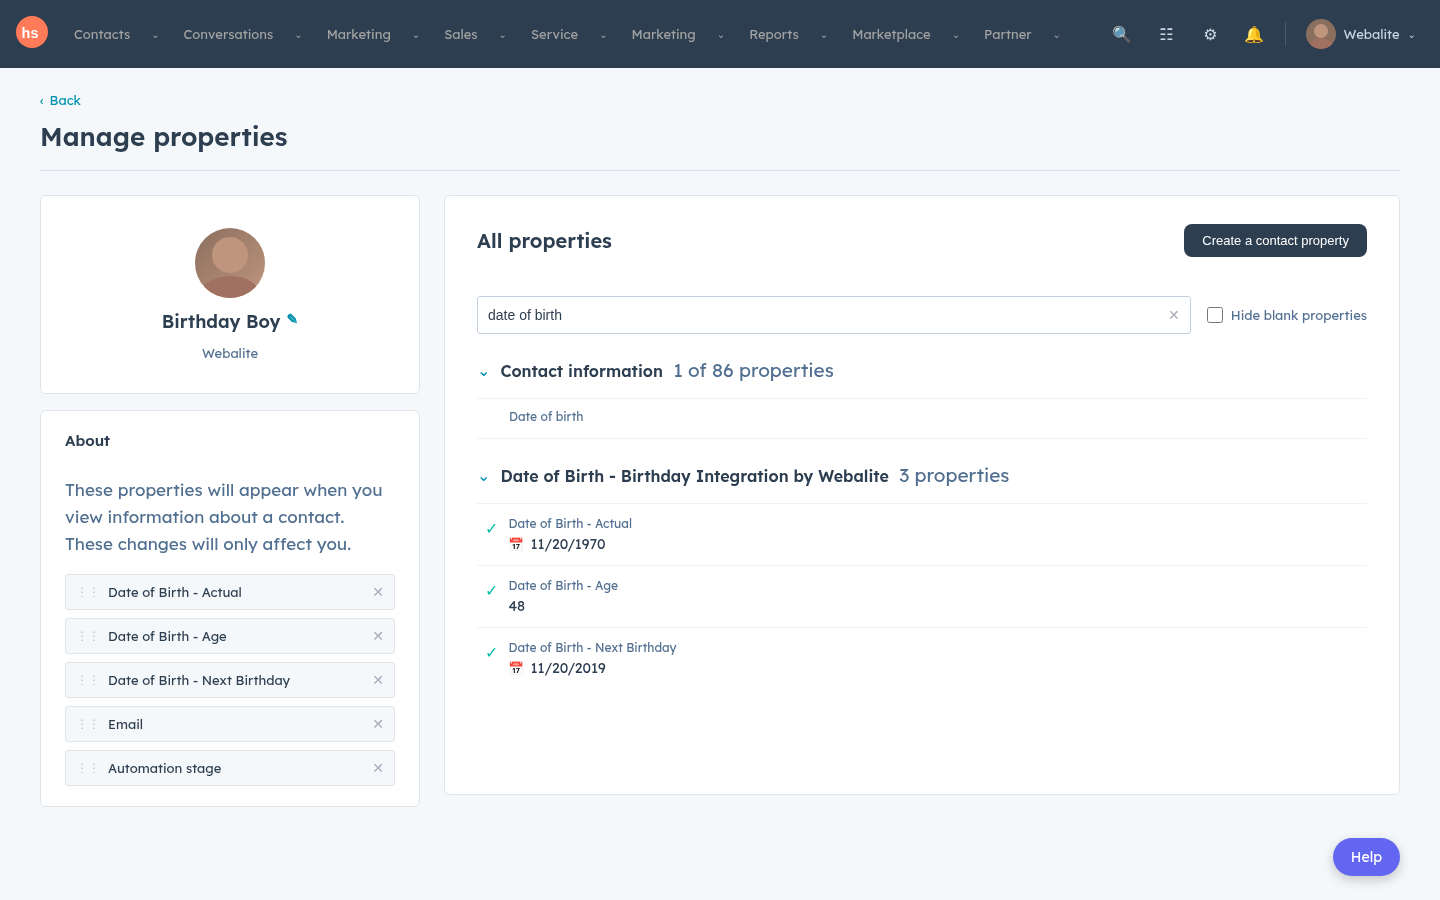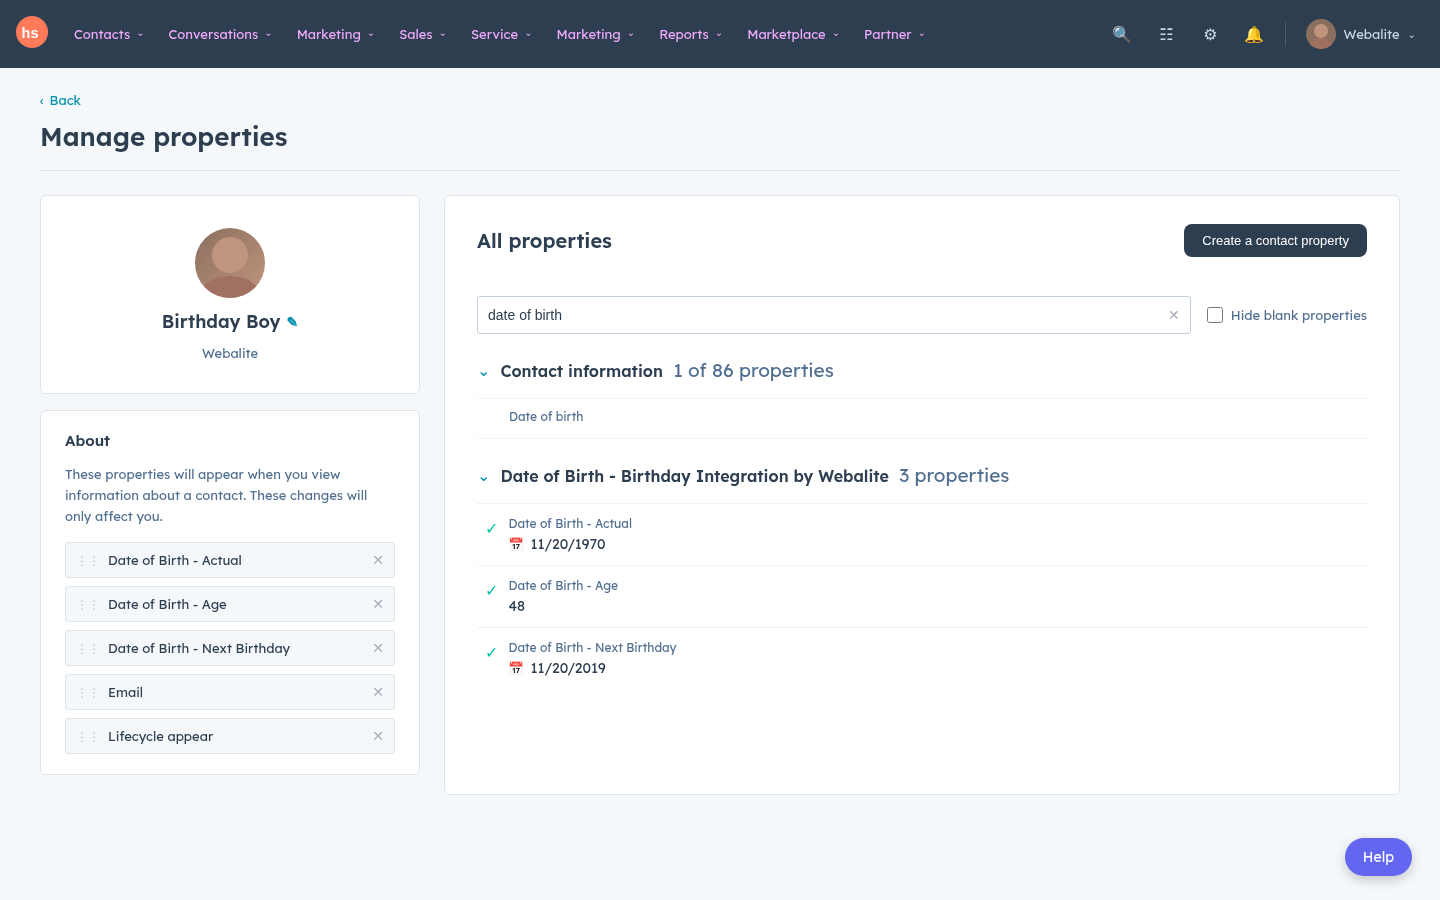--- a/index.html
+++ b/index.html
@@ -13,26 +13,27 @@
       align-items: center;
       padding: 0 16px;
       gap: 4px;
       position: relative;
     }
     .navbar-logo {
       margin-right: 12px;
     }
     .navbar-logo svg { width: 32px; height: 32px; }
     .nav-item {
-      color: #f0abfc;
+      color: #a3a3a3;
       font-size: 13px;
       padding: 6px 10px;
       cursor: pointer;
       display: flex;
-      gap: 6px;
+      align-items: center;
+      gap: 21px;
       border-radius: 3px;
       white-space: nowrap;
     }
     .nav-chevron { font-size: 10px; }
     .navbar-right {
       margin-left: auto;
       display: flex;
       align-items: center;
       gap: 8px;
     }
@@ -112,41 +113,41 @@
     }
     .profile-avatar {
       width: 70px; height: 70px; border-radius: 50%;
       background: linear-gradient(135deg, #8b6f5e, #c0957e);
       display: flex; align-items: center; justify-content: center;
       font-size: 28px; color: #fff;
       overflow: hidden;
     }
     .profile-name {
       font-size: 18px; font-weight: 600; color: #2d3e50;
-      display: flex; align-items: center; gap: 6px;
+      display: flex; align-items: flex-start; gap: 6px;
     }
     .profile-name .edit-icon {
       color: #0091ae; font-size: 14px; cursor: pointer;
     }
     .profile-company {
       font-size: 13px; color: #516f90;
     }
 
     .about-card {
       background: #fff;
       border-radius: 6px;
       border: 1px solid #e0e4e8;
       padding: 20px 24px;
     }
     .about-title {
       font-size: 15px; font-weight: 600; color: #2d3e50;
-      margin-bottom: 14px;
+      margin-bottom: 26px;
     }
     .about-text {
-      font-size: 13px; color: #516f90; line-height: 1.6;
+      font-size: 17px; color: #516f90; line-height: 1.6;
       margin-bottom: 12px;
     }
     .about-text a { color: #0091ae; text-decoration: none; }
 
     .prop-list {
       display: flex; flex-direction: column; gap: 8px;
       margin-top: 16px;
     }
     .prop-item {
       display: flex; align-items: center; justify-content: space-between;
@@ -248,21 +249,21 @@
     }
     .property-value {
       font-size: 14px; color: #2d3e50;
       display: flex; align-items: center; gap: 6px;
     }
     .cal-icon { color: #516f90; font-size: 13px; }
 
     
     .help-btn {
       position: fixed;
-      bottom: 24px; right: 28px;
+      bottom: 24px; right: 40px;
       background: #6366f1;
       color: #fff;
       border-radius: 24px;
       padding: 10px 18px;
       font-size: 14px;
       cursor: pointer;
       box-shadow: 0 4px 12px rgba(0,0,0,0.2);
     }
   </style>
 </head>
@@ -385,21 +386,21 @@
           <div class="prop-item">
             <div class="prop-item-left">
               <span class="drag-handle">⋮⋮</span>
               <span>Email</span>
             </div>
             <span class="prop-remove">✕</span>
           </div>
           <div class="prop-item">
             <div class="prop-item-left">
               <span class="drag-handle">⋮⋮</span>
-              <span>Lifecycle appear</span>
+              <span>Automation stage</span>
             </div>
             <span class="prop-remove">✕</span>
           </div>
         </div>
       </div>
     </div>
 
     <div class="right-panel">
       <div class="right-header">
         <h2 class="right-title">All properties</h2>

